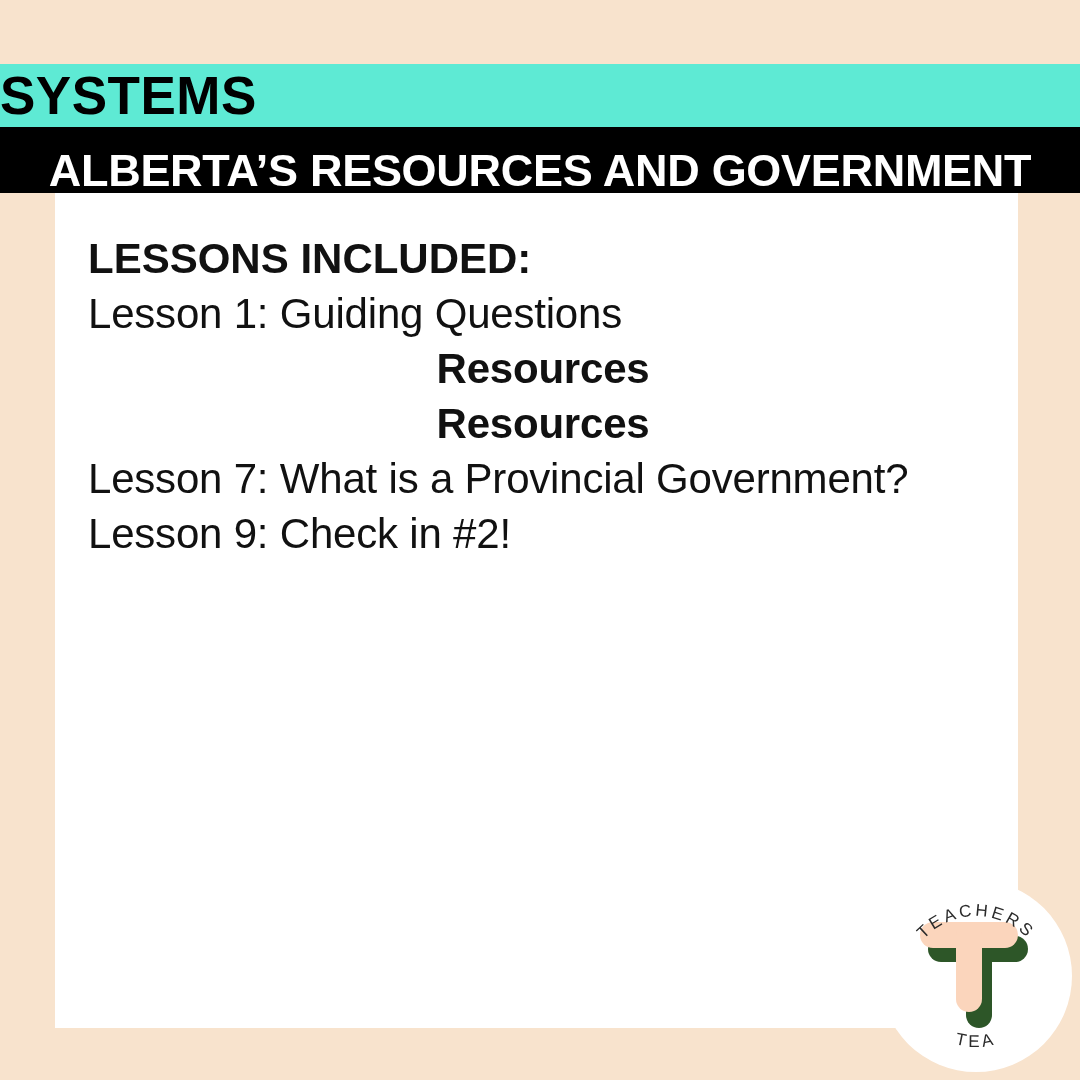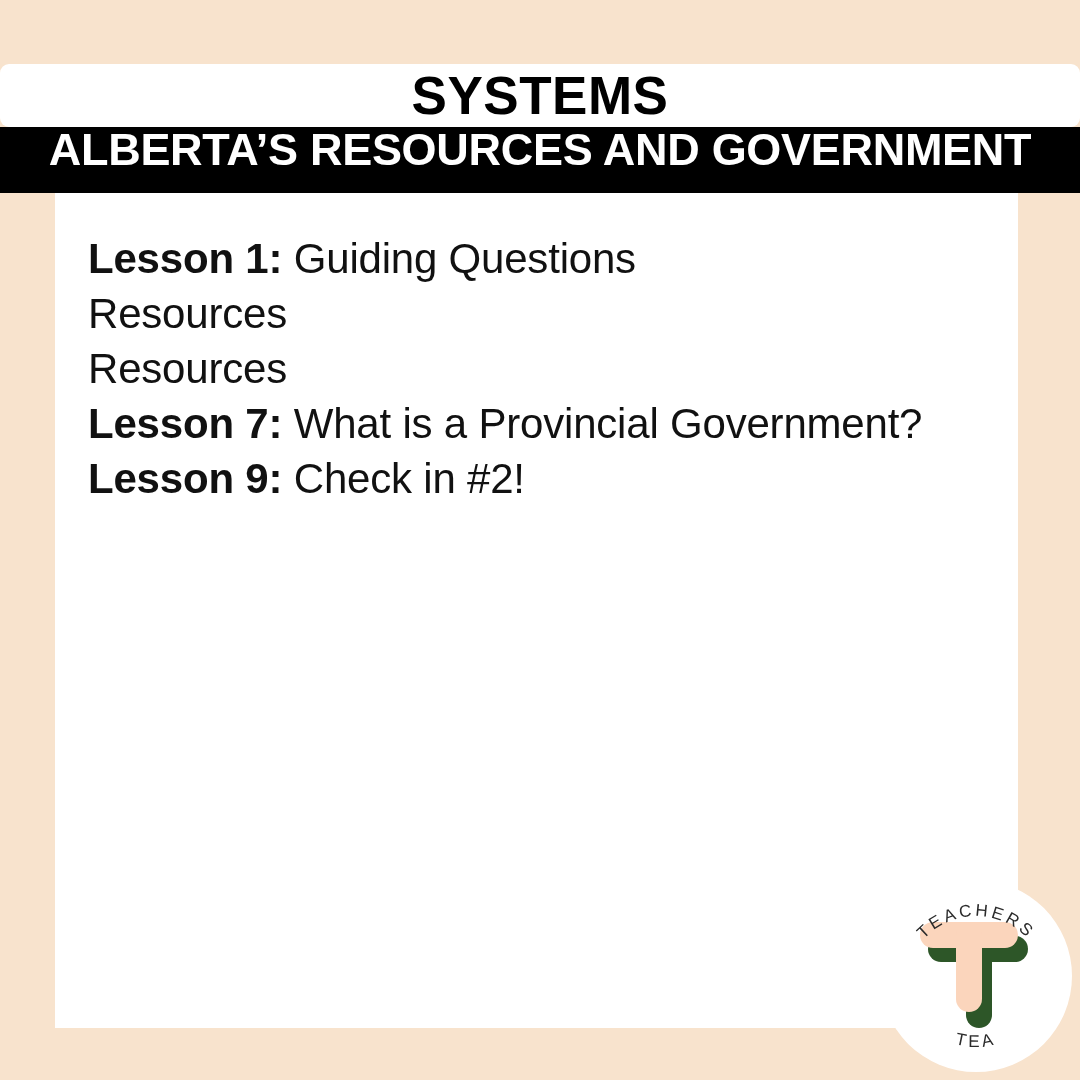--- a/index.html
+++ b/index.html
@@ -20,46 +20,45 @@
     background: #f8e3cd;
   }
 
   
   .green-band {
     position: absolute;
     left: 0;
     top: 64px;
     width: 1080px;
     height: 63px;
-    background: #ffffff;
+    background: #5eead4;
     display: flex;
     align-items: center;
-    justify-content: center;
-    border-radius: 9px;
+    justify-content: flex-start;
   }
   .green-band .title {
     font-family: "Liberation Sans", sans-serif;
     font-weight: bold;
     font-size: 53px;
     letter-spacing: 0.5px;
     color: #000000;
     line-height: 1;
     white-space: nowrap;
   }
 
   
   .black-band {
     position: absolute;
     left: 0;
     top: 127px;
     width: 1080px;
     height: 66px;
     background: #000000;
     display: flex;
-    align-items: flex-start;
+    align-items: flex-end;
     justify-content: center;
   }
   .black-band .subtitle {
     font-family: "Liberation Sans", sans-serif;
     font-weight: bold;
     font-size: 45px;
     letter-spacing: -0.3px;
     color: #ffffff;
     line-height: 1;
     white-space: nowrap;
@@ -89,28 +88,29 @@
     line-height: 55px;
     color: #111111;
     white-space: nowrap;
     letter-spacing: -0.2px;
   }
   .line.heading {
     font-weight: bold;
     letter-spacing: 0px;
   }
   .line .lbl {
-    font-weight: bold;
+    font-weight: normal;
   }
   .line .txt {
     font-weight: normal;
   }
   
   .line.wrap {
-    font-weight: normal;
+    font-weight: bold;
+    text-align: center;
   }
 
   
   .logo {
     position: absolute;
     left: 880px;
     top: 880px;
     width: 192px;
     height: 192px;
   }
@@ -150,20 +150,21 @@
     <div class="title">SYSTEMS</div>
   </div>
 
   <div class="black-band">
     <div class="subtitle">ALBERTA’S RESOURCES AND GOVERNMENT</div>
   </div>
 
   <div class="card">
     <div class="lessons">
 
+      <div class="line heading">LESSONS INCLUDED:</div>
 
       <div class="line">
         <span class="lbl">Lesson 1:</span>
         <span class="txt">Guiding Questions</span>
       </div>
 
       <div class="line wrap">Resources</div>
 
 
       <div class="line wrap">Resources</div>

